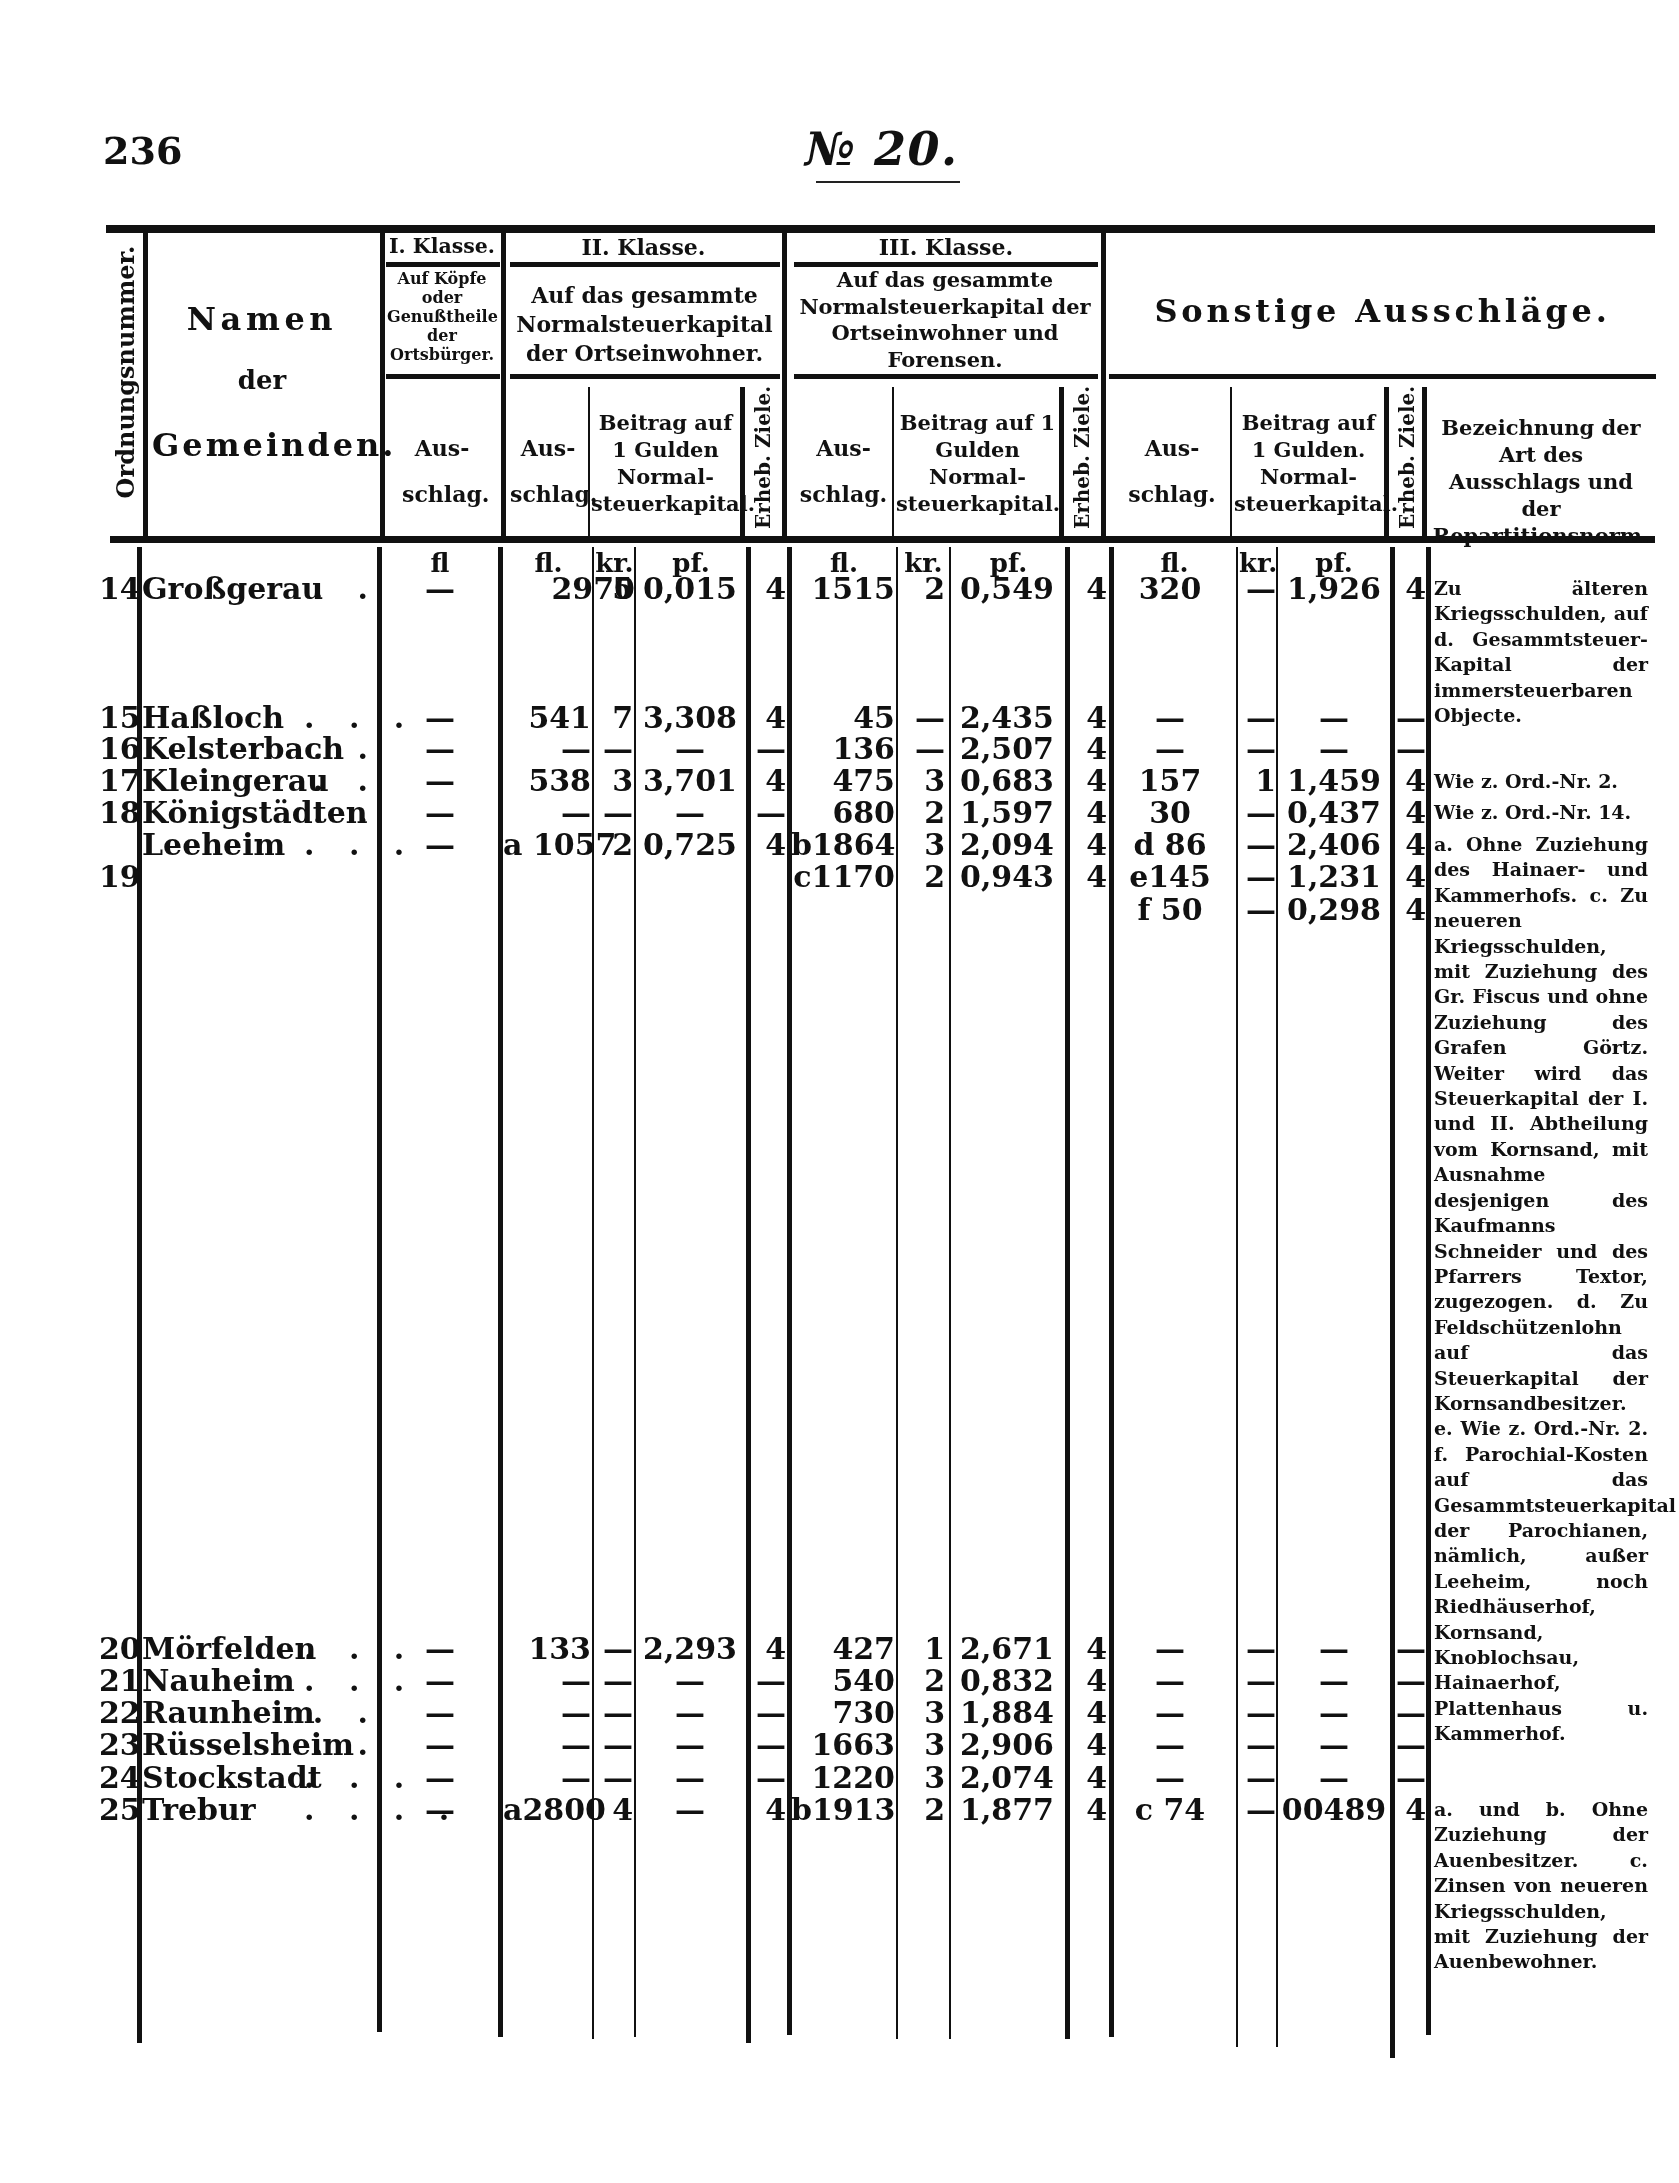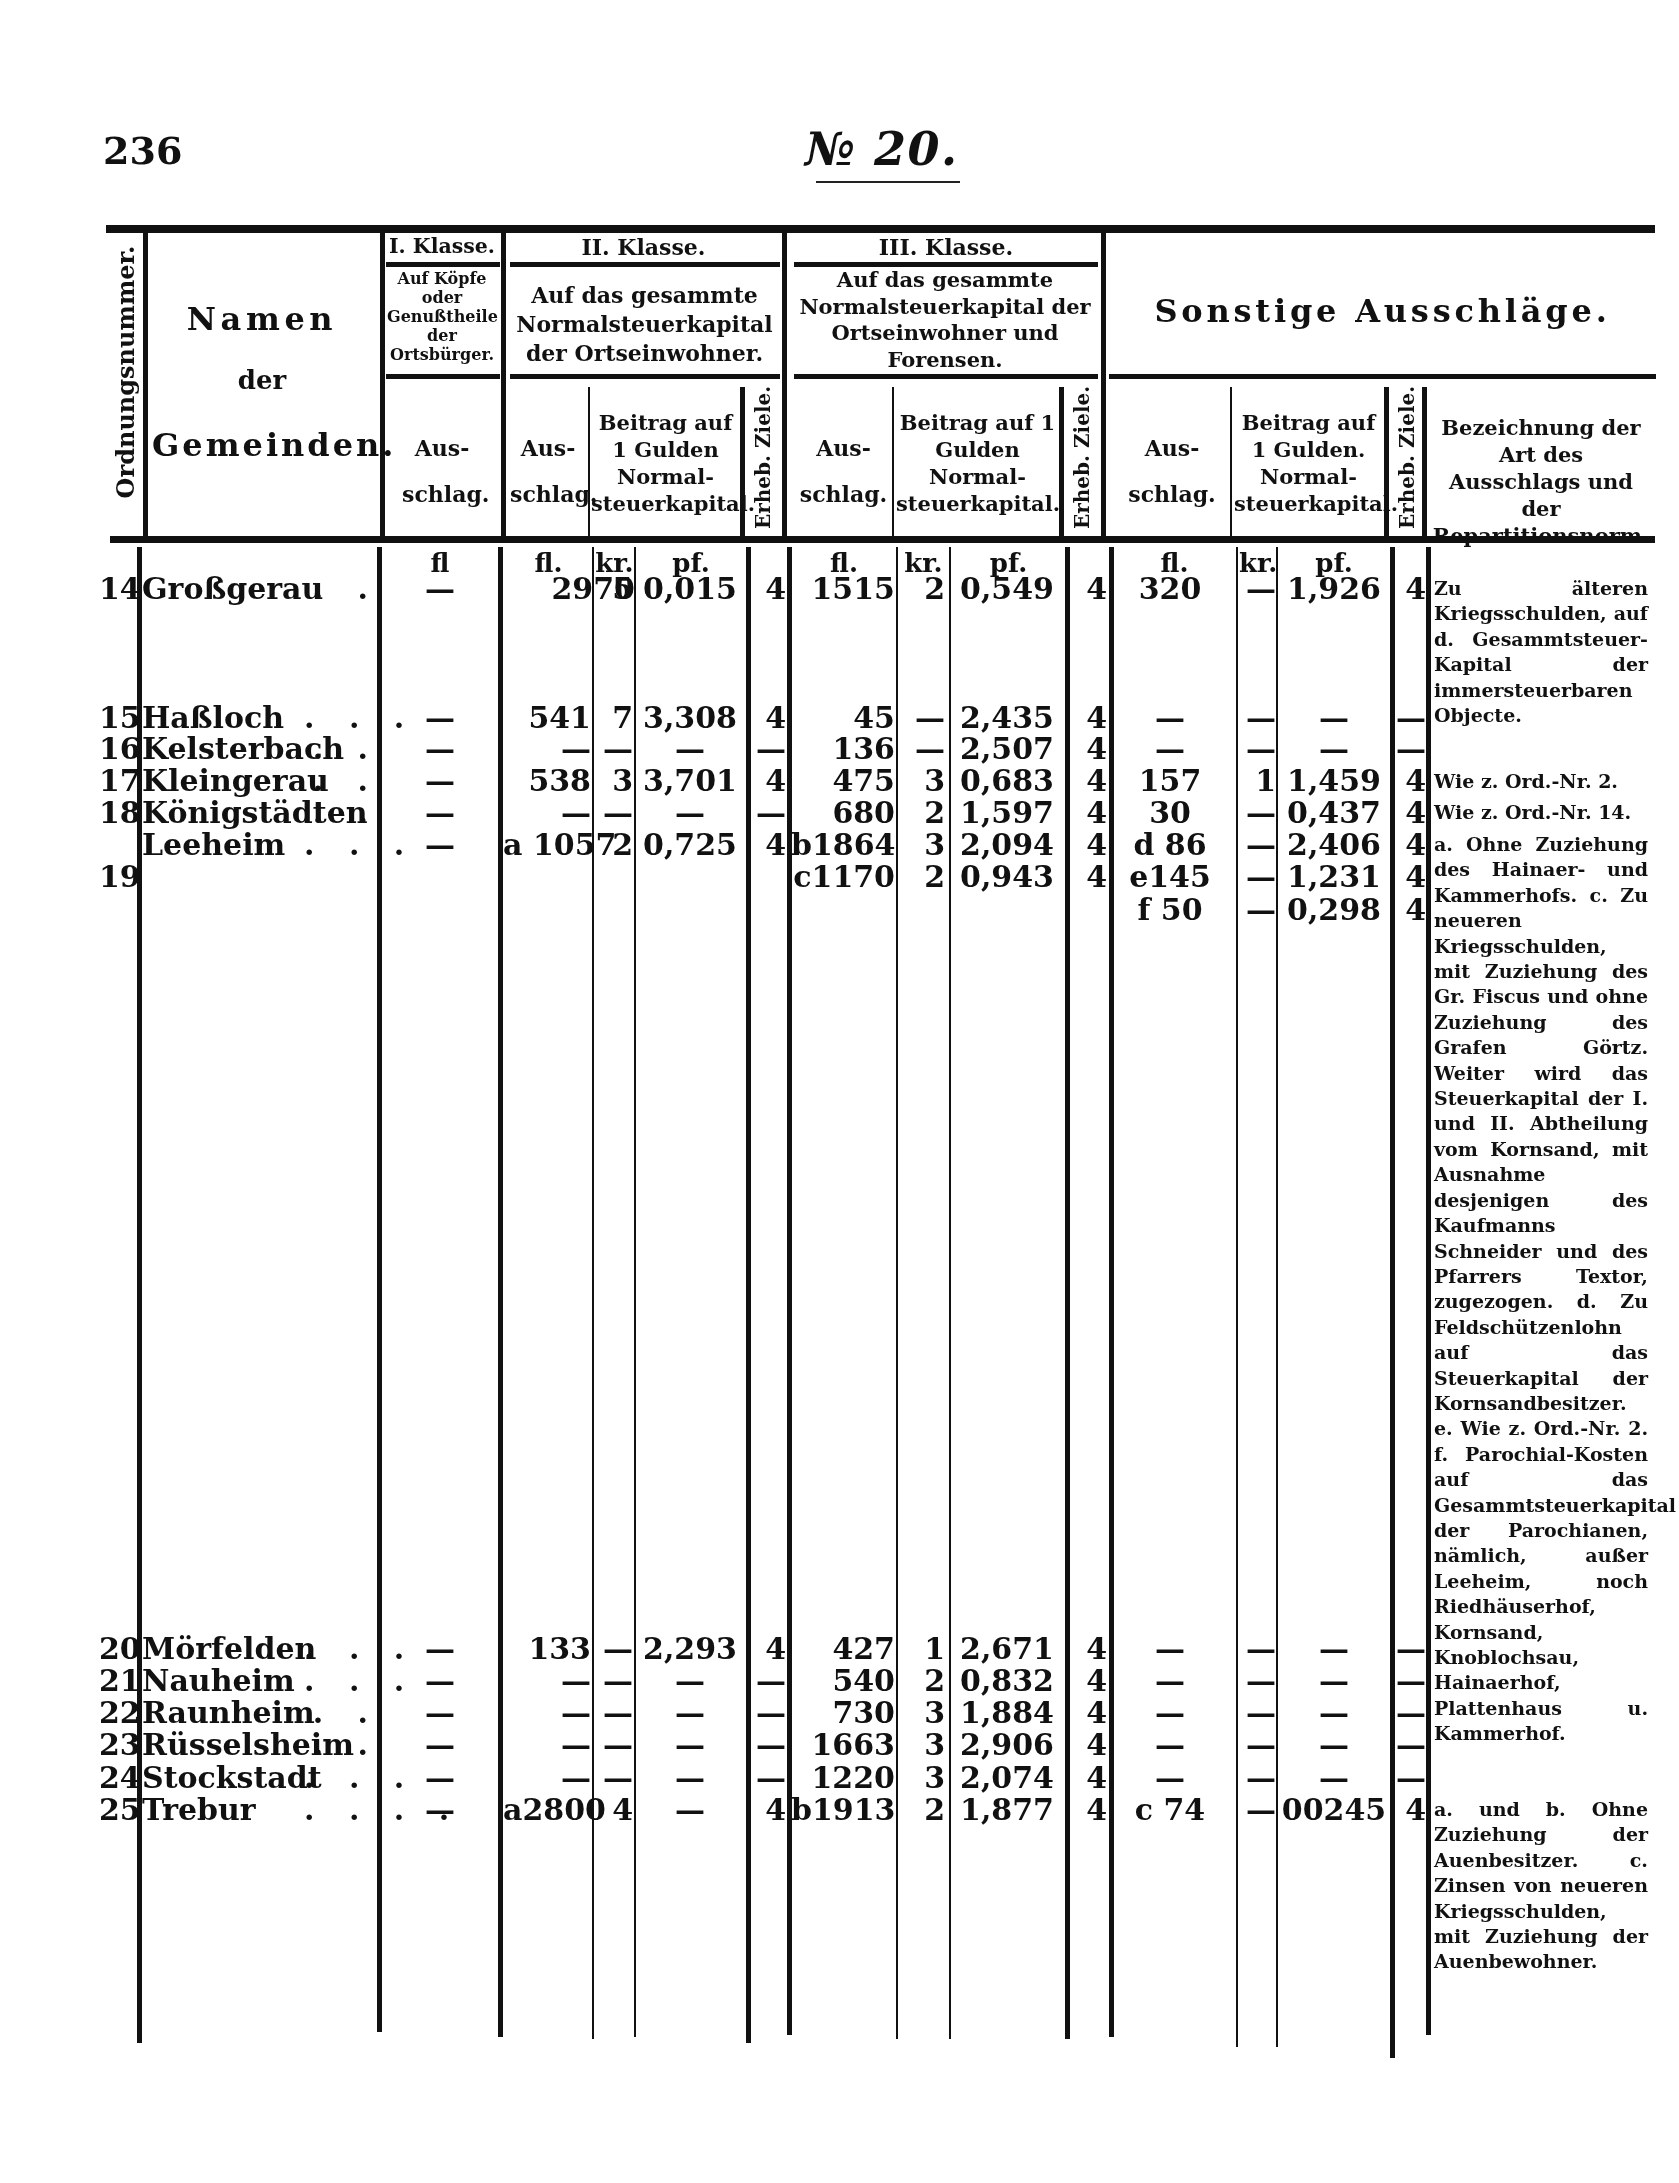--- a/index.html
+++ b/index.html
@@ -315,18 +315,18 @@
       <div class="cell r" style="left: 503px; top: 1794px; width: 88px;">a2800</div>
       <div class="cell r" style="left: 595px; top: 1794px; width: 38px;">4</div>
       <div class="cell c" style="left: 636px; top: 1794px; width: 108px;">—</div>
       <div class="cell r" style="left: 748px; top: 1794px; width: 38px;">4</div>
       <div class="cell r" style="left: 791px; top: 1794px; width: 104px;">b1913</div>
       <div class="cell r" style="left: 898px; top: 1794px; width: 47px;">2</div>
       <div class="cell c" style="left: 952px; top: 1794px; width: 110px;">1,877</div>
       <div class="cell r" style="left: 1068px; top: 1794px; width: 39px;">4</div>
       <div class="cell c" style="left: 1113px; top: 1794px; width: 114px;">c 74</div>
       <div class="cell r" style="left: 1239px; top: 1794px; width: 37px;">—</div>
-      <div class="cell c" style="left: 1278px; top: 1794px; width: 112px;">00245</div>
+      <div class="cell c" style="left: 1278px; top: 1794px; width: 112px;">00489</div>
       <div class="cell r" style="left: 1393px; top: 1794px; width: 33px;">4</div>
       <div class="remark" style="left: 1434px; top: 1797px;">a. und b. Ohne Zuziehung der Auenbesitzer. c. Zinsen von neueren Kriegsschulden, mit Zuziehung der Auenbewohner.</div>
     </div>
 </div>
 
 
 </body></html>

